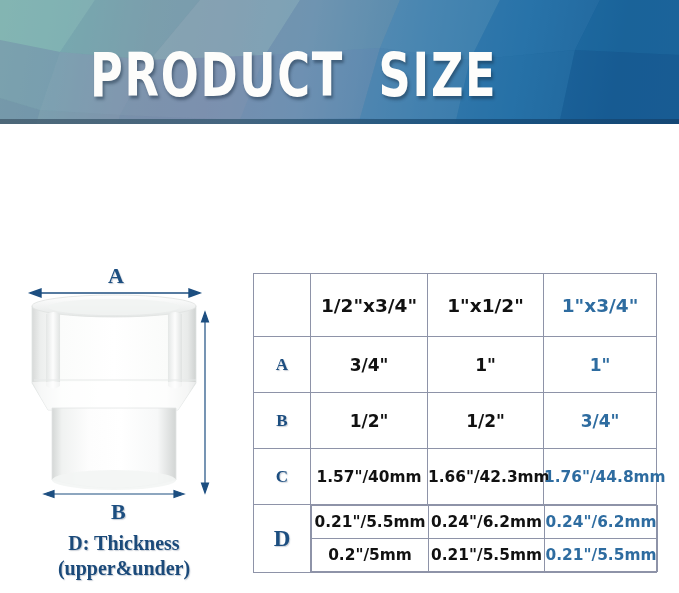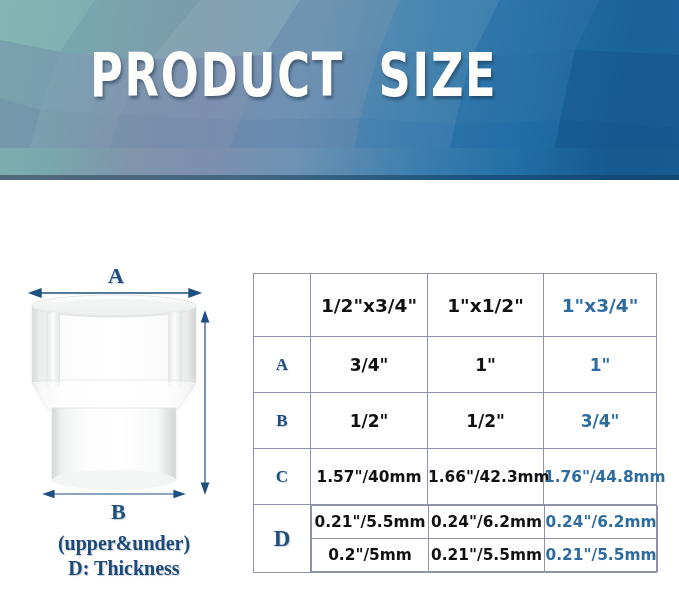--- a/index.html
+++ b/index.html
@@ -15,21 +15,21 @@
     font-family: "Liberation Sans", sans-serif;
     position: relative;
   }
 
   
   #banner {
     position: absolute;
     left: 0;
     top: 0;
     width: 679px;
-    height: 180px;
+    height: 124px;
     overflow: hidden;
     background: linear-gradient(100deg,
         #7fb0ae 0%,
         #79a8b0 10%,
         #8095ab 22%,
         #7e8fae 32%,
         #6f93b4 45%,
         #3f7fae 62%,
         #2270a6 76%,
         #15598f 90%,
@@ -257,22 +257,22 @@
       <line x1="205" y1="60" x2="205" y2="229"></line>
       <polygon points="205,54 201.5,64 208.5,64"></polygon>
       <polygon points="205,235 201.5,225 208.5,225"></polygon>
     </g>
   </svg>
 
   <div class="dim-letter" id="dim-a">A</div>
   <div class="dim-letter" id="dim-b">B</div>
 
   <div id="thickness-caption">
+    <div>D: Thickness</div>
     <div>(upper&amp;under)</div>
-    <div>D: Thickness</div>
   </div>
 </div>
 
 <table id="size-table">
   <colgroup>
     <col class="col-label">
       <col class="col-v1">
       <col class="col-v2">
       <col class="col-v3">
   </colgroup>

